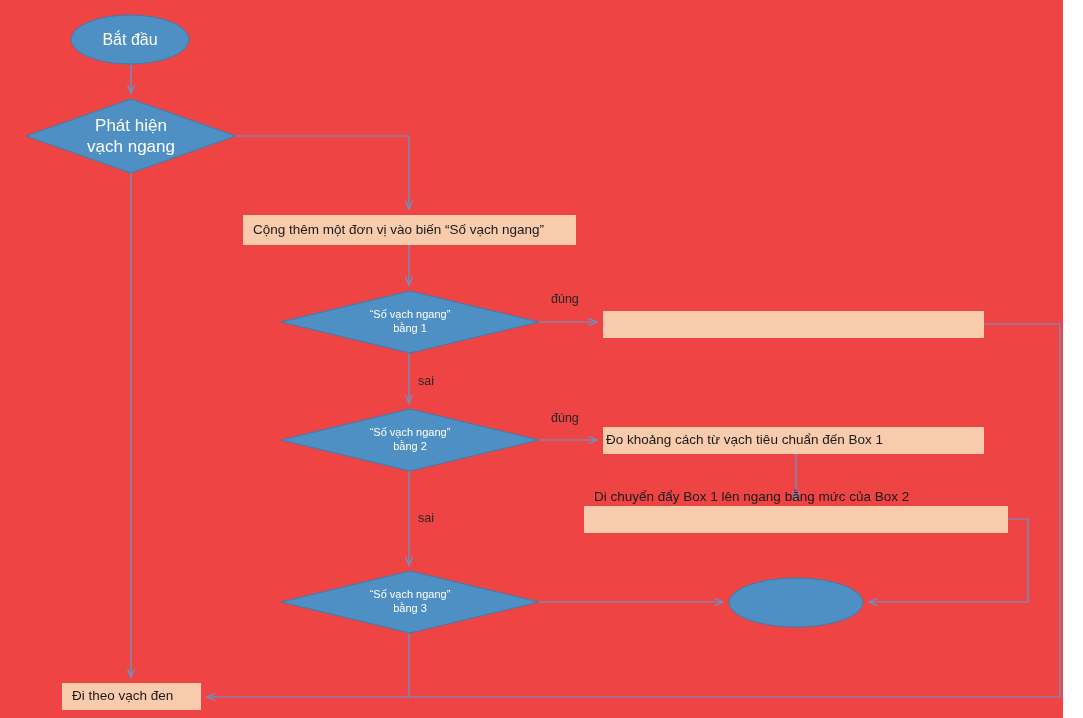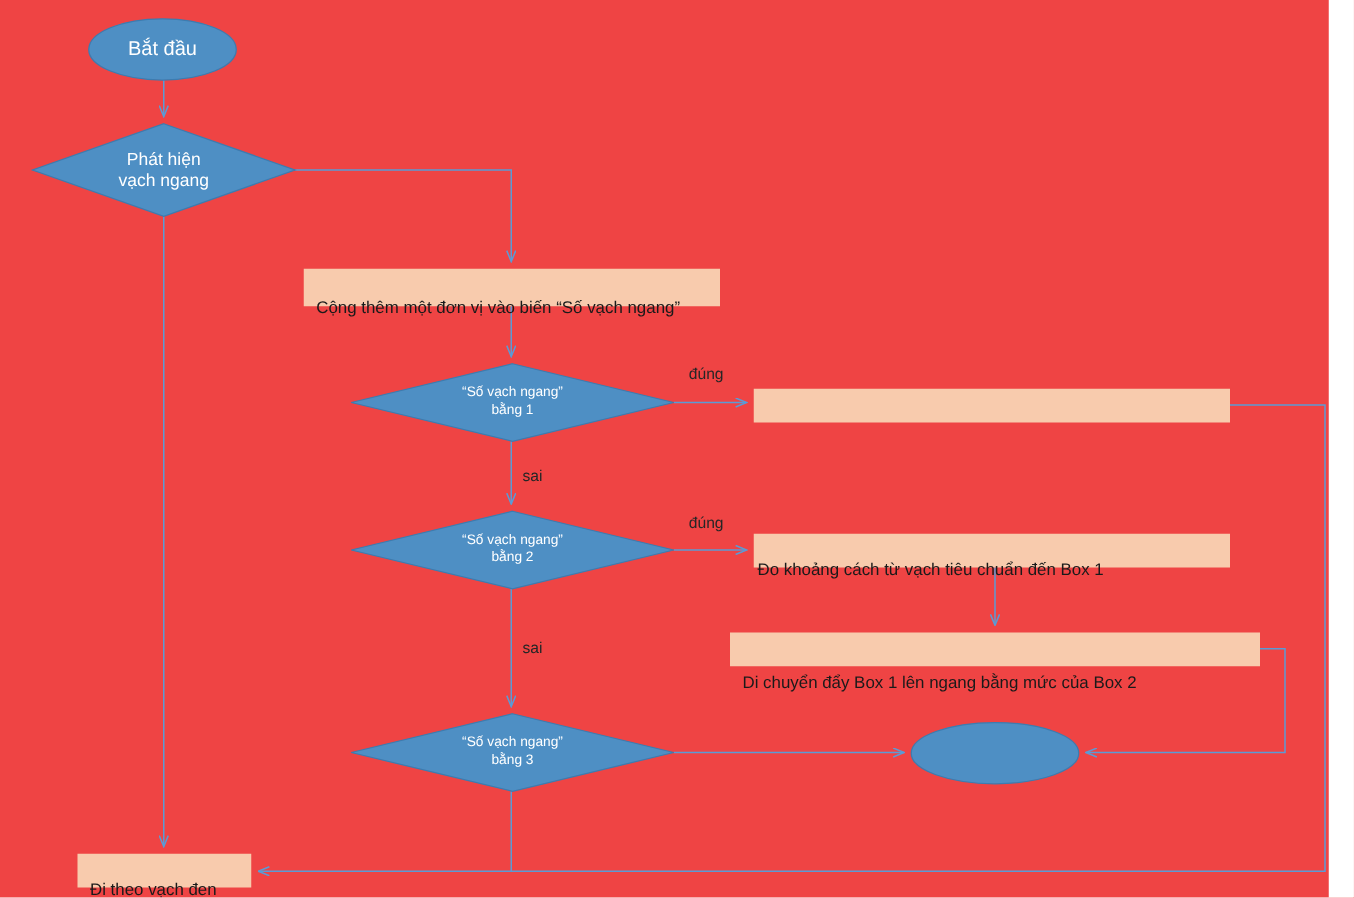--- a/index.html
+++ b/index.html
@@ -35,29 +35,28 @@
   .label-terminal {
     color: #ffffff;
     font-size: 16px;
   }
   .label-decision {
     color: #ffffff;
     font-size: 11px;
   }
   .label-decision-big {
     color: #ffffff;
-    font-size: 14px;
+    font-size: 17px;
   }
   .label-process {
     color: #1a1a1a;
     font-size: 13.5px;
     justify-content: flex-start;
     padding-left: 10px;
     text-align: left;
-    margin-top: 16px;
   }
   .edge-label {
     position: absolute;
     font-size: 12.5px;
     color: #262626;
     pointer-events: none;
     white-space: nowrap;
   }
 </style>
 </head>
@@ -136,21 +135,21 @@
 
   <div class="node-label label-decision" style="left:281px; top:291px; width:258px; height:62px;">“Số vạch ngang”
 bằng 1</div>
 
 
   <div class="node-label label-decision" style="left:281px; top:409px; width:258px; height:62px;">“Số vạch ngang”
 bằng 2</div>
 
   <div class="node-label label-process" style="left:596px; top:427px; width:381px; height:27px;">Đo khoảng cách từ vạch tiêu chuẩn đến Box 1</div>
 
-  <div class="node-label label-process" style="left:584px; top:517px; width:424px; height:27px;">Di chuyển đẩy Box 1 lên ngang bằng mức của Box 2</div>
+  <div class="node-label label-process" style="left:584px; top:484px; width:424px; height:27px;">Di chuyển đẩy Box 1 lên ngang bằng mức của Box 2</div>
 
   <div class="node-label label-decision" style="left:281px; top:571px; width:258px; height:62px;">“Số vạch ngang”
 bằng 3</div>
 
 
   <div class="node-label label-process" style="left:62px; top:683px; width:139px; height:27px;">Đi theo vạch đen</div>
 
   <div class="edge-label" style="left:551px; top:292px;">đúng</div>
 
   <div class="edge-label" style="left:418px; top:374px;">sai</div>

